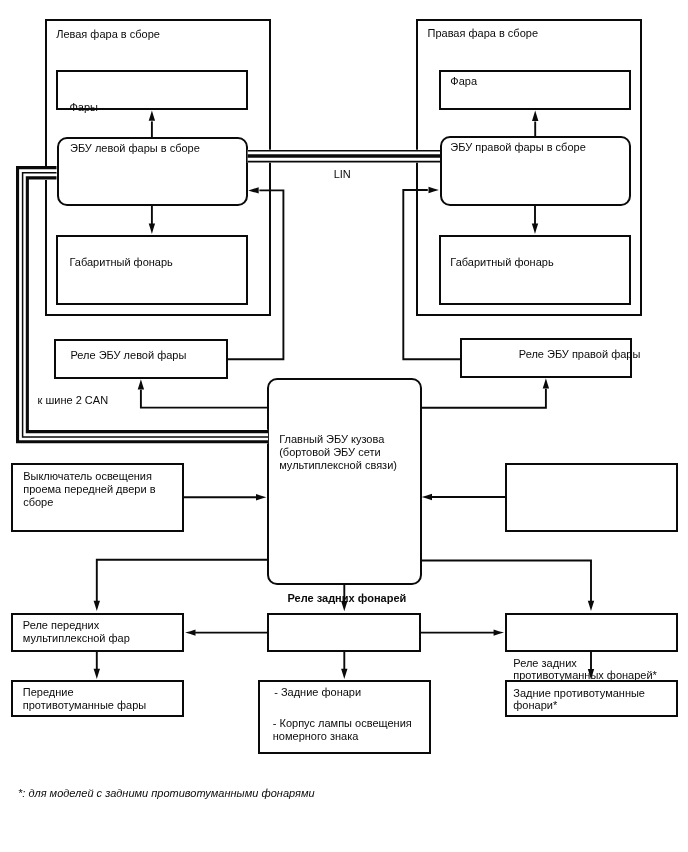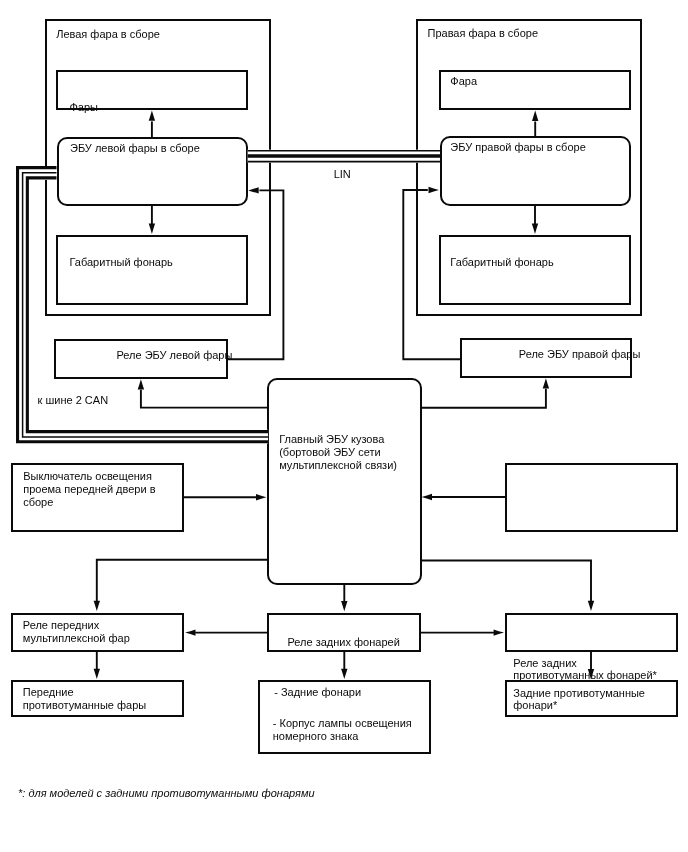--- a/index.html
+++ b/index.html
@@ -148,40 +148,40 @@
         <path d="M591,679.4 Q592.5,674.25 594.2,669.1 L587.8,669.1 Q589.5,674.25 591,679.4 Z" stroke="none"></path>
       </g>
 
     </g>
   </svg>
 
   <div class="lbl" style="left:56.2px;top:27.7px;">Левая фара в сборе</div>
   <div class="lbl" style="left:69.5px;top:74.7px;margin-top:26px;">Фары</div>
   <div class="lbl" style="left:70px;top:141.7px;">ЭБУ левой фары в сборе</div>
   <div class="lbl" style="left:69.5px;top:255.7px;">Габаритный фонарь</div>
-  <div class="lbl" style="left:70.5px;top:348.7px;margin-left:46px;">Реле ЭБУ левой фары</div>
+  <div class="lbl" style="left:70.5px;top:348.7px;">Реле ЭБУ левой фары</div>
 
   <div class="lbl" style="left:427.5px;top:26.7px;text-align:center;">Правая фара в сборе</div>
   <div class="lbl" style="left:450.3px;top:75.2px;">Фара</div>
   <div class="lbl" style="left:450.3px;top:140.7px;">ЭБУ правой фары в сборе</div>
   <div class="lbl" style="left:450.3px;top:256.2px;">Габаритный фонарь</div>
   <div class="lbl" style="left:470.8px;top:347.7px;padding-left:48px;">Реле ЭБУ правой фары</div>
 
   <div class="lbl" style="left:279.2px;top:433.2px;">Главный ЭБУ кузова
 (бортовой ЭБУ сети
 мультиплексной связи)</div>
   <div class="lbl" style="left:23.2px;top:470.2px;">Выключатель освещения
 проема передней двери в
 сборе</div>
 
   <div class="lbl" style="left:22.8px;top:618.8px;">Реле передних
 мультиплексной фар</div>
   <div class="lbl" style="left:22.8px;top:685.8px;">Передние
 противотуманные фары</div>
-  <div class="lbl" style="left:287.5px;top:636px;">Реле задних фонарей</div>
+  <div class="lbl" style="left:287.5px;top:592px;font-weight:bold;">Реле задних фонарей</div>
   <div class="lbl" style="left:274.2px;top:685.9px;">- Задние фонари</div>
   <div class="lbl" style="left:272.8px;top:717.2px;">- Корпус лампы освещения
 номерного знака</div>
   <div class="lbl" style="left:513.3px;top:619.6px;margin-top:37px;">Реле задних
 противотуманных фонарей*</div>
   <div class="lbl" style="left:513.3px;top:686.6px;">Задние противотуманные
 фонари*</div>
 
   <div class="lbl" style="left:333.7px;top:168.3px;">LIN</div>
   <div class="lbl" style="left:37.6px;top:393.7px;">к шине 2 CAN</div>

